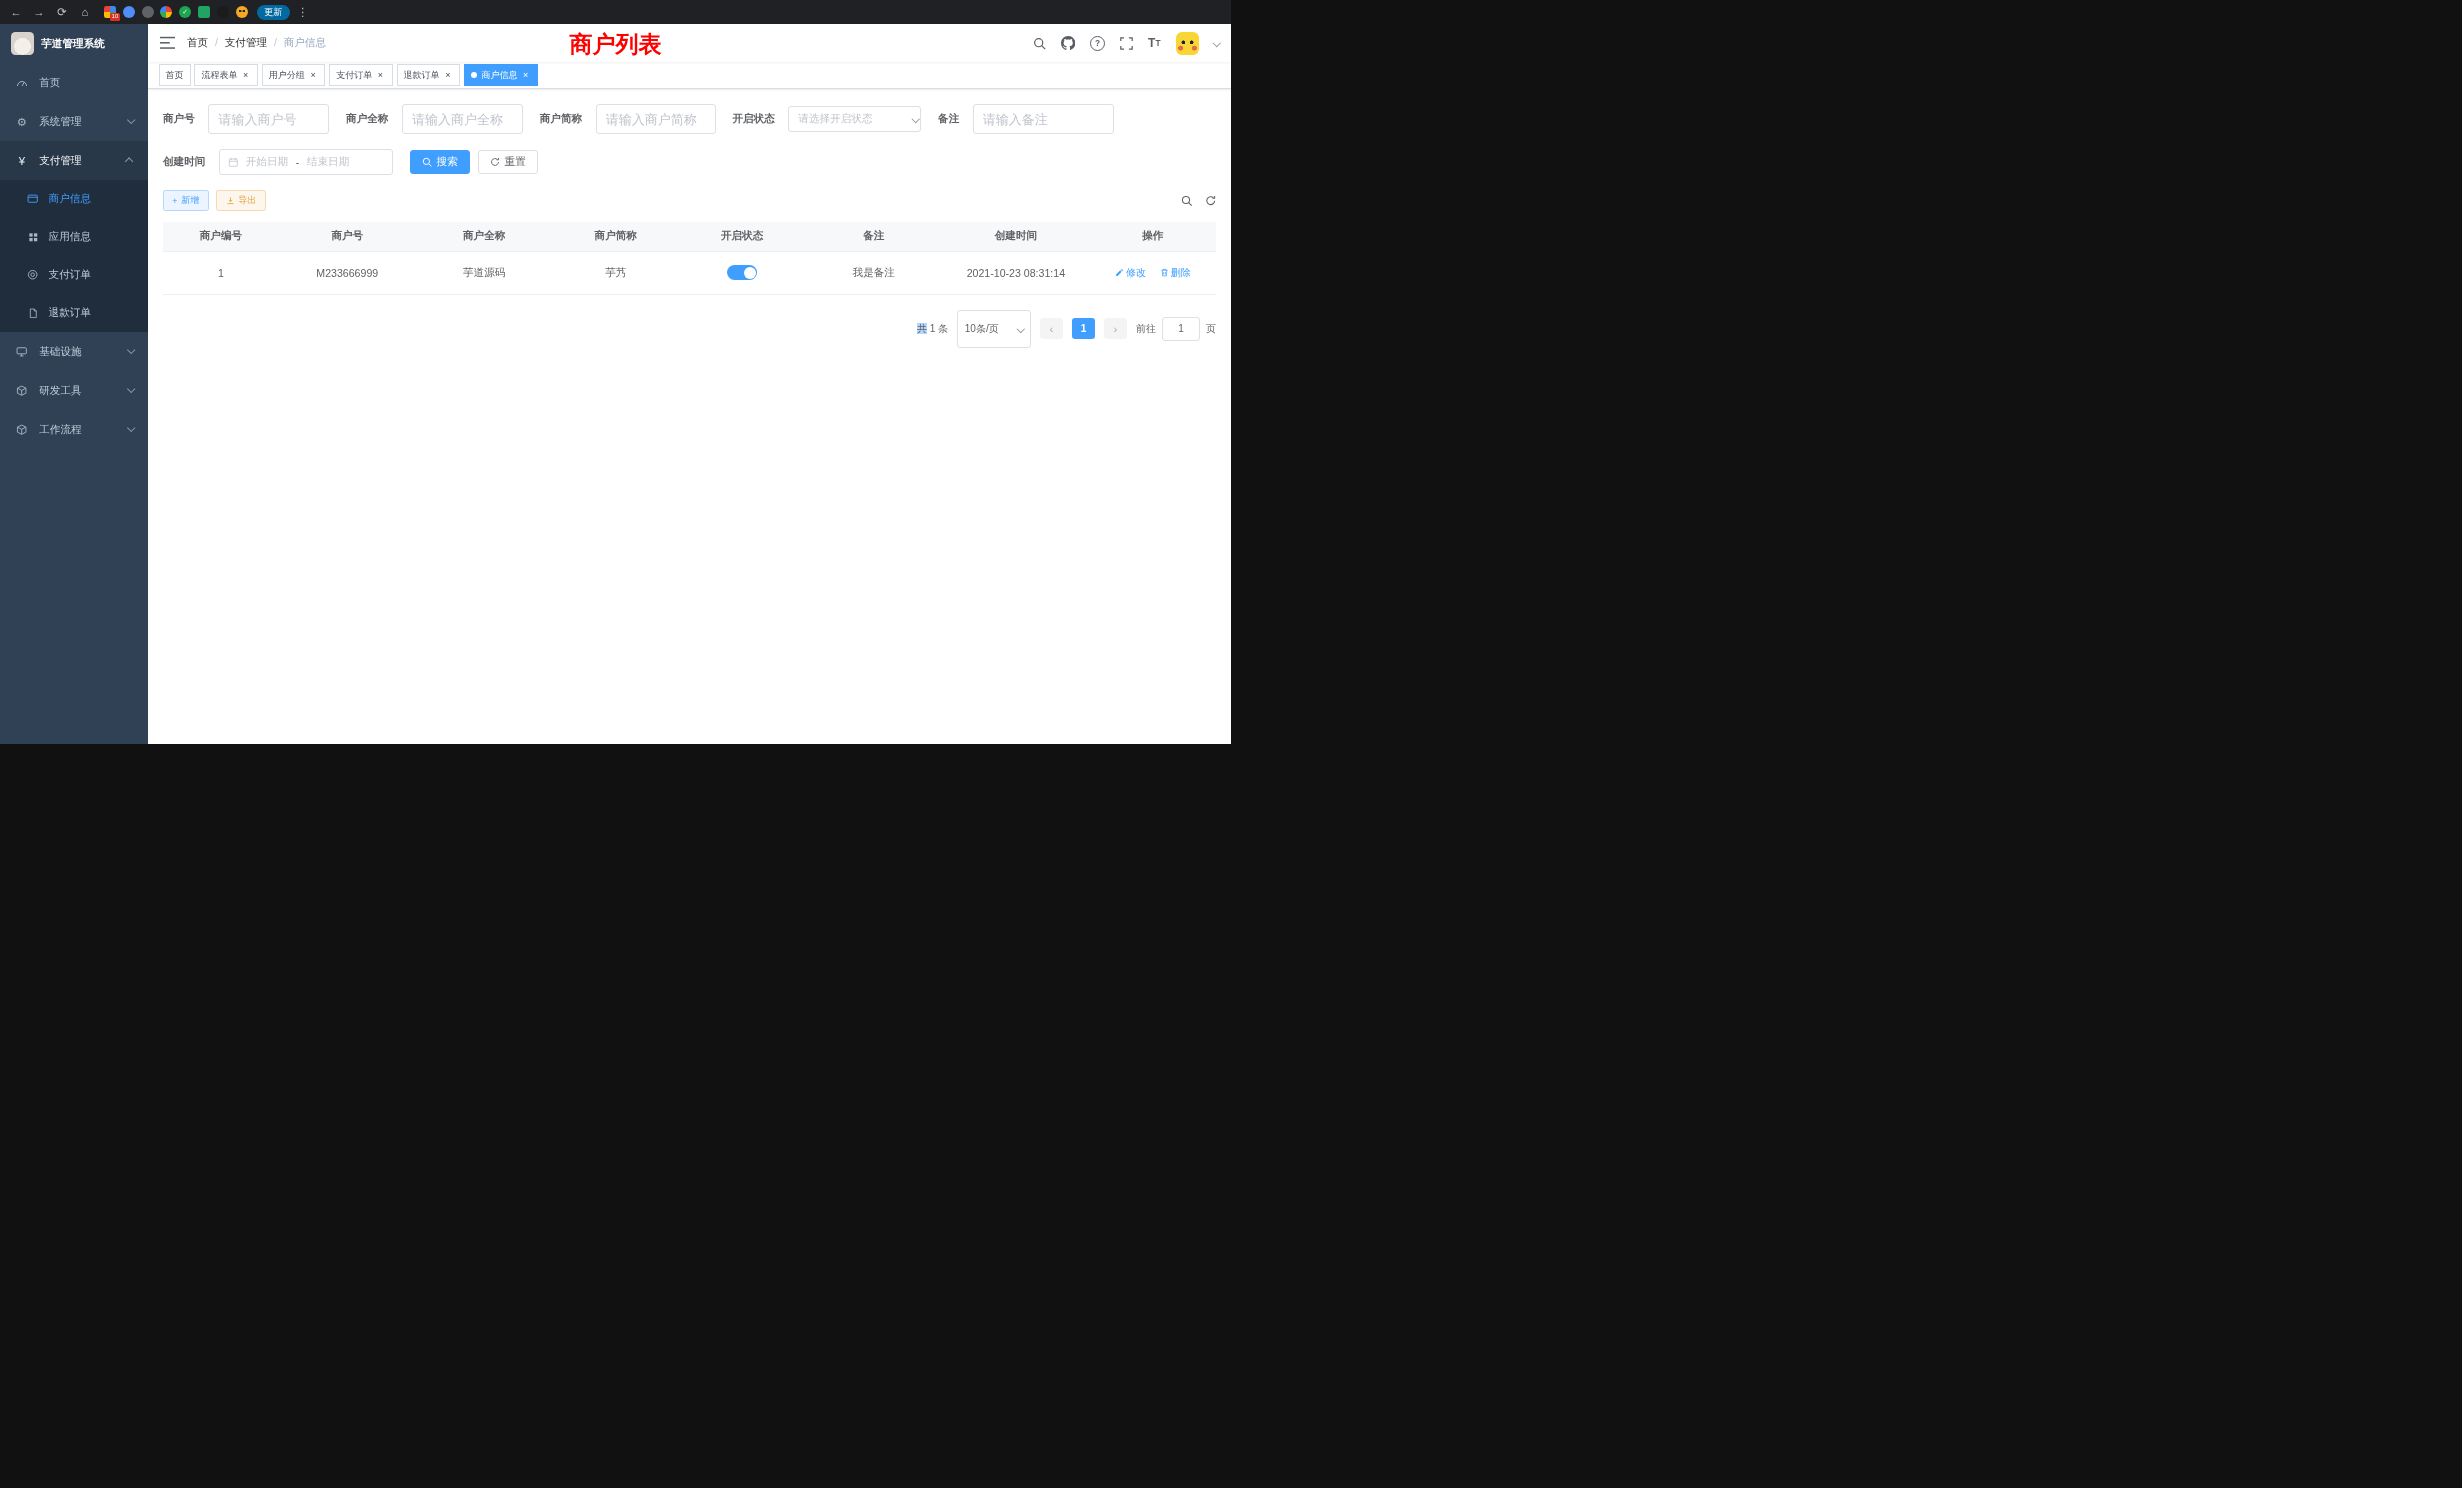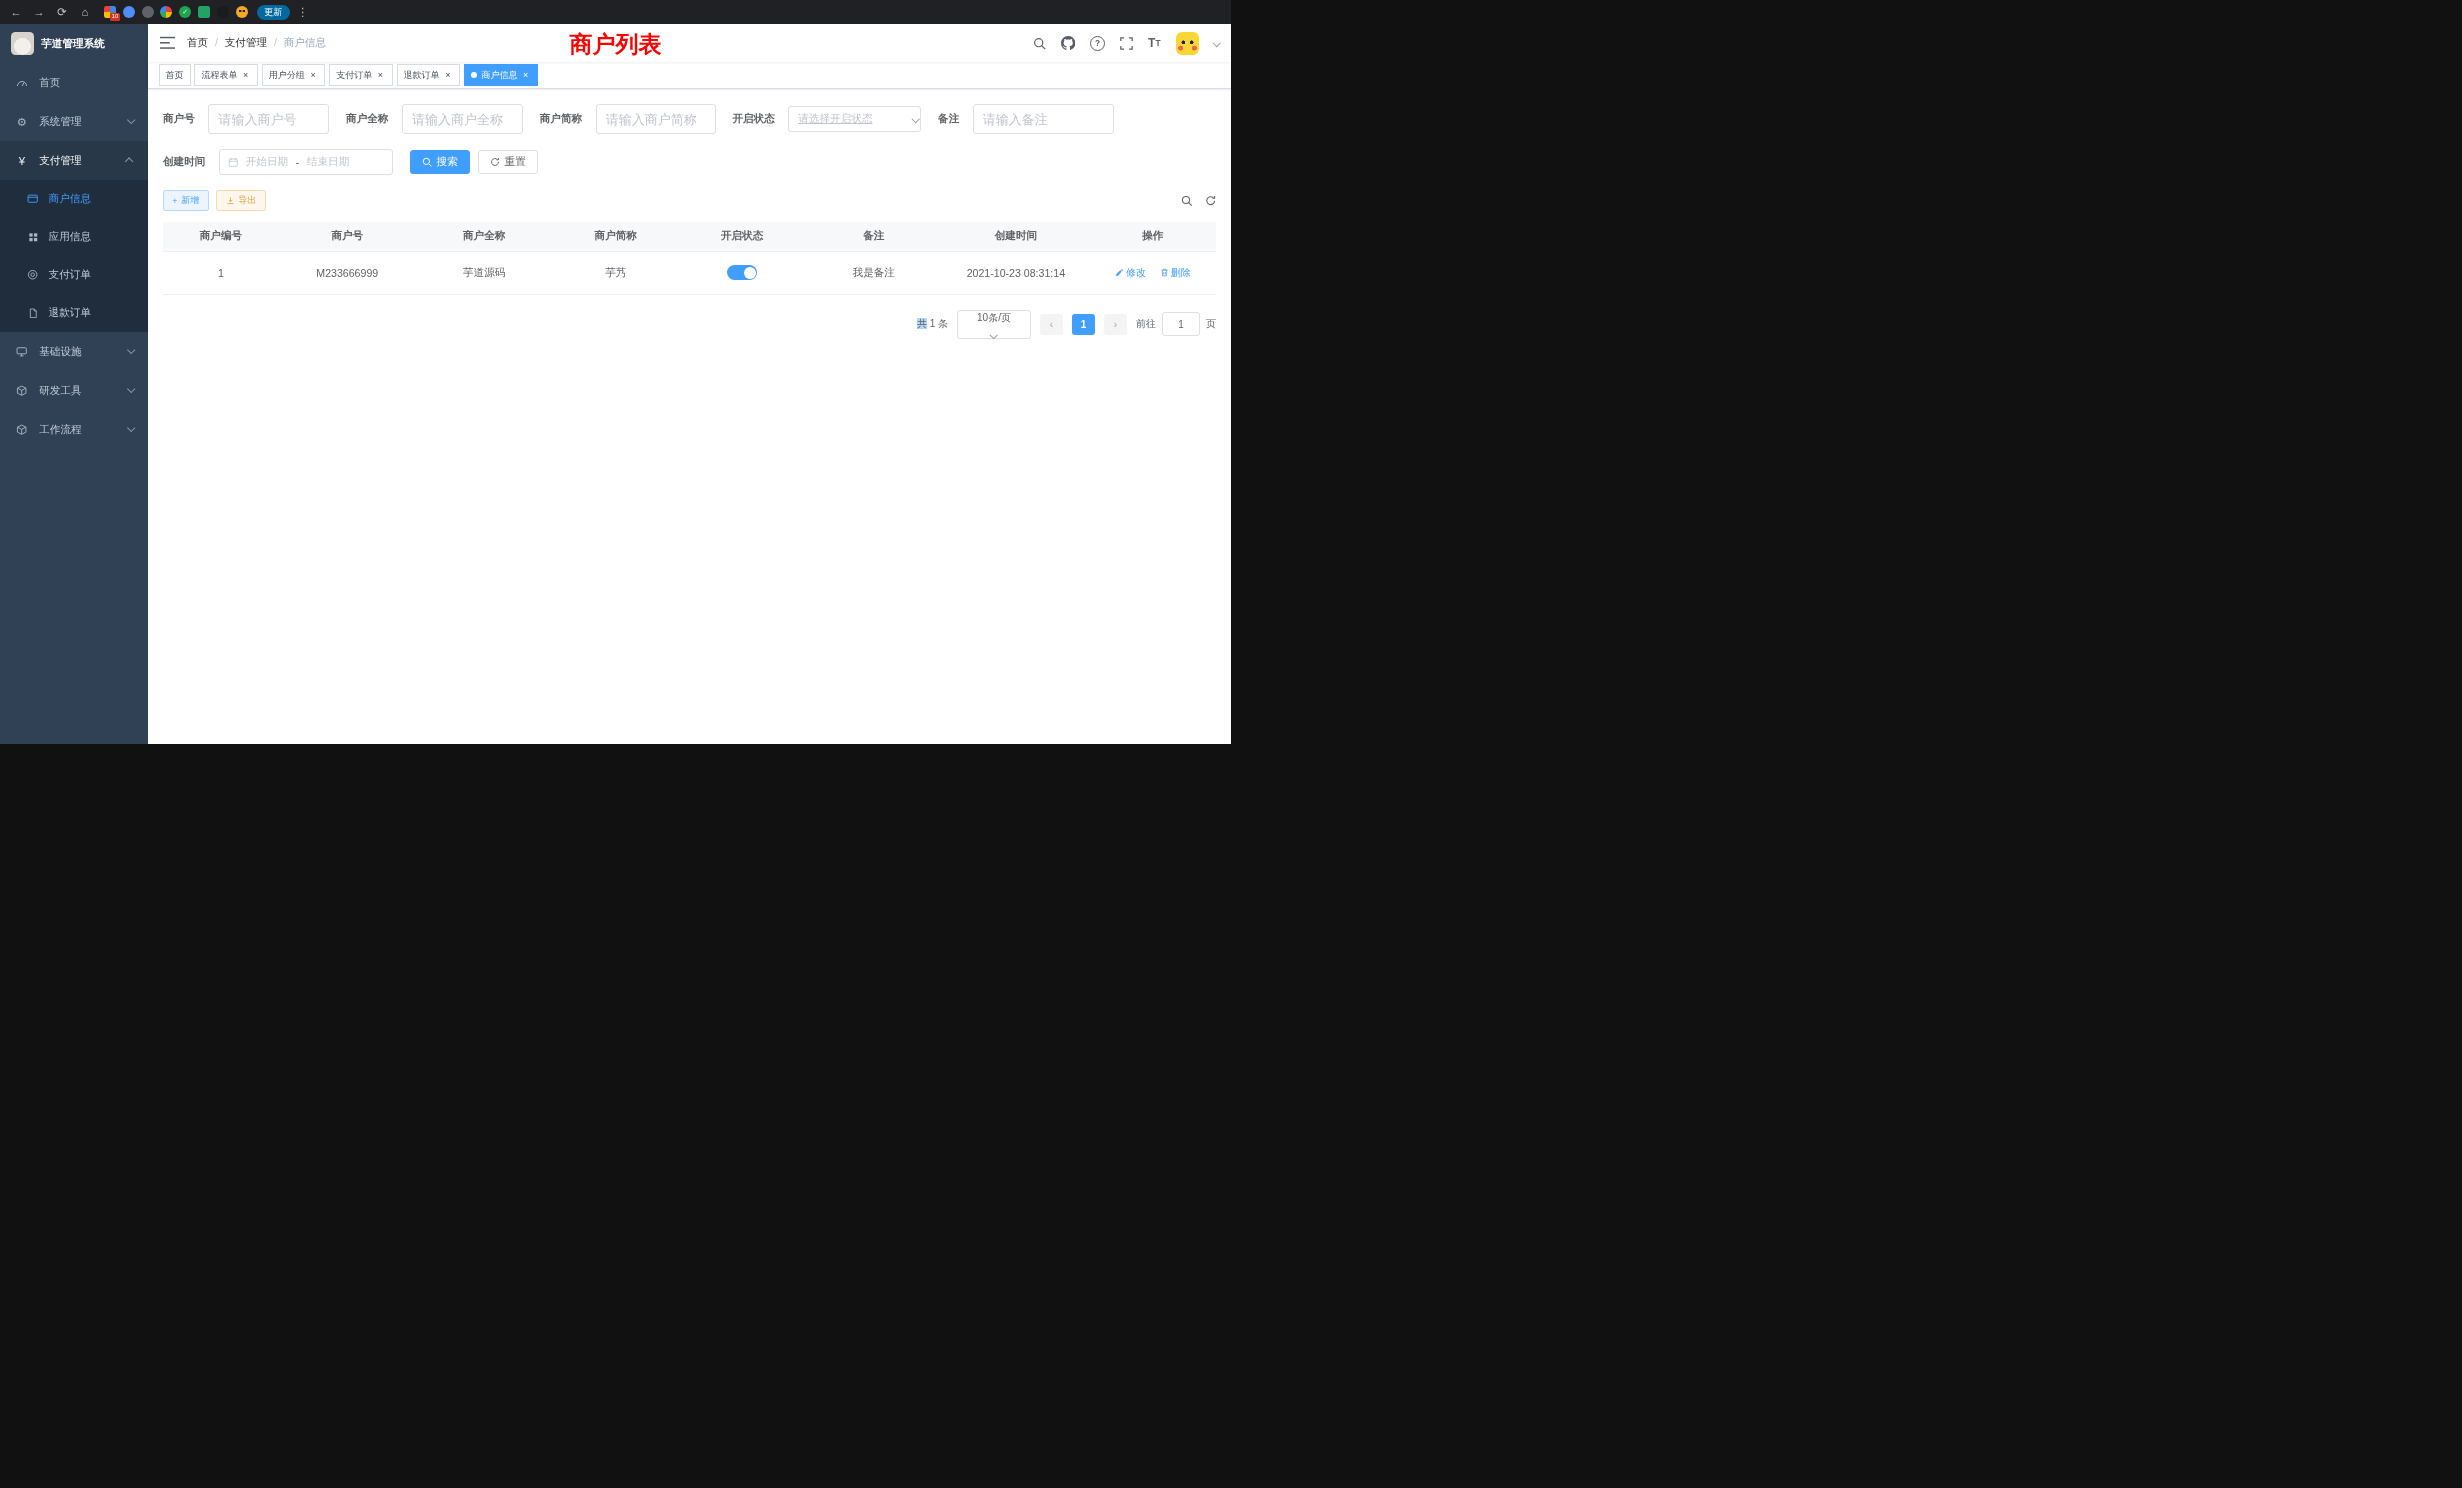--- a/index.html
+++ b/index.html
@@ -83,21 +83,21 @@
   .tag-close{width:10.6px;height:10.6px;border-radius:50%;display:flex;align-items:center;justify-content:center;font-size:9px;line-height:1;}
   .tag-close::before{content:"×";}
 
   
   .content{padding:15px 15px 0;flex:1 1 auto;}
   .filter-row{display:flex;align-items:center;margin-bottom:15px;}
   .f-item{display:flex;align-items:center;margin-right:16.7px;}
   .f-label{font-size:10.6px;color:#606266;font-weight:700;margin-right:13.6px;white-space:nowrap;}
   .f-input{height:30px;border:0.8px solid #dcdfe6;border-radius:3px;padding:0 9px;font-size:13px;color:#606266;background:#fff;outline:none;box-sizing:border-box;font-family:inherit;}
   .f-input::placeholder{color:#c0c4cc;}
-  .f-select{height:26px;border:0.8px solid #dcdfe6;border-radius:3px;padding:0 2px 0 9px;display:flex;align-items:center;justify-content:space-between;color:#c0c4cc;font-size:10.6px;background:#fff;cursor:pointer;box-sizing:border-box;text-decoration:underline;}
+  .f-select{height:26px;border:0.8px solid #dcdfe6;border-radius:3px;padding:0 2px 0 9px;display:flex;align-items:center;justify-content:space-between;color:#c0c4cc;font-size:10.6px;background:#fff;cursor:pointer;box-sizing:border-box;}
   .range{height:26px;border:0.8px solid #dcdfe6;border-radius:3px;display:flex;align-items:center;padding:0 7.6px;gap:7.6px;width:174px;color:#c0c4cc;font-size:10.6px;background:#fff;box-sizing:border-box;cursor:pointer;}
   .range .sep{color:#606266;}
   .cal-ic{color:#c0c4cc;display:flex;align-items:center;}
   .btn{height:24px;padding:0 11.4px;border-radius:3px;font-size:10.6px;display:inline-flex;align-items:center;gap:4.5px;cursor:pointer;border:0.8px solid #dcdfe6;background:#fff;color:#606266;box-sizing:border-box;white-space:nowrap;}
   .btn-primary{background:#409eff;border-color:#409eff;color:#fff;}
   .btn + .btn{margin-left:7.6px;}
   .toolbar-row{display:flex;align-items:center;margin-bottom:10.6px;}
   .btn-mini{height:21px;padding:0 8.3px;font-size:9px;border-radius:2.3px;display:inline-flex;align-items:center;gap:3.8px;cursor:pointer;box-sizing:border-box;}
   .btn-plain-primary{background:#ecf5ff;border:0.8px solid #b3d8ff;color:#409eff;}
   .btn-plain-warning{background:#fdf6ec;border:0.8px solid #f5dab1;color:#e6a23c;margin-left:7.6px;}
@@ -109,21 +109,21 @@
   .grid th{height:29px;background:#f7f8fa;color:#606266;font-weight:700;text-align:center;border-bottom:0.8px solid #ebeef5;padding:0 3px;}
   .grid td{height:42px;text-align:center;border-bottom:0.8px solid #ebeef5;padding:0 3px;}
   .switch{width:30px;height:15px;border-radius:7.6px;background:#409eff;position:relative;display:inline-block;cursor:pointer;vertical-align:middle;}
   .switch::after{content:"";position:absolute;right:1.5px;top:1.5px;width:12px;height:12px;background:#fff;border-radius:50%;}
   .op-link{color:#409eff;font-size:10px;display:inline-flex;align-items:center;gap:2.3px;cursor:pointer;}
   .op-link + .op-link{margin-left:10.6px;}
 
   
   .pager{display:flex;align-items:center;justify-content:flex-end;margin-top:15px;font-size:10px;color:#606266;gap:9px;}
   .total .sel{background:#b3d7ff;}
-  .size-select{width:74px;height:29px;border:0.8px solid #dcdfe6;border-radius:3px;display:flex;align-items:center;justify-content:space-between;padding:0 6.8px;color:#606266;font-size:10px;cursor:pointer;background:#fff;box-sizing:border-box;flex-direction:column;}
+  .size-select{width:74px;height:38px;border:0.8px solid #dcdfe6;border-radius:3px;display:flex;align-items:center;justify-content:space-between;padding:0 6.8px;color:#606266;font-size:10px;cursor:pointer;background:#fff;box-sizing:border-box;}
   .pg-btn{min-width:23px;height:21px;background:#f4f4f5;border-radius:3px;display:flex;align-items:center;justify-content:center;color:#a8abb2;font-size:11.4px;cursor:pointer;}
   .pg-num{min-width:23px;height:21px;border-radius:3px;display:flex;align-items:center;justify-content:center;cursor:pointer;}
   .pg-num.active{background:#409eff;color:#fff;font-weight:700;}
   .goto{display:flex;align-items:center;gap:6px;}
   .goto-input{width:32px;height:20px;border:0.8px solid #dcdfe6;border-radius:3px;text-align:center;font-size:10px;color:#606266;outline:none;font-family:inherit;}
   svg{display:block;}
 </style>
 </head>
 <body>
 

